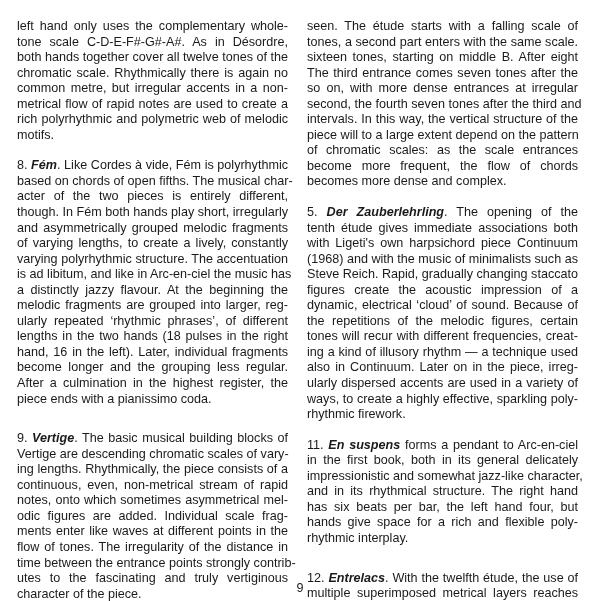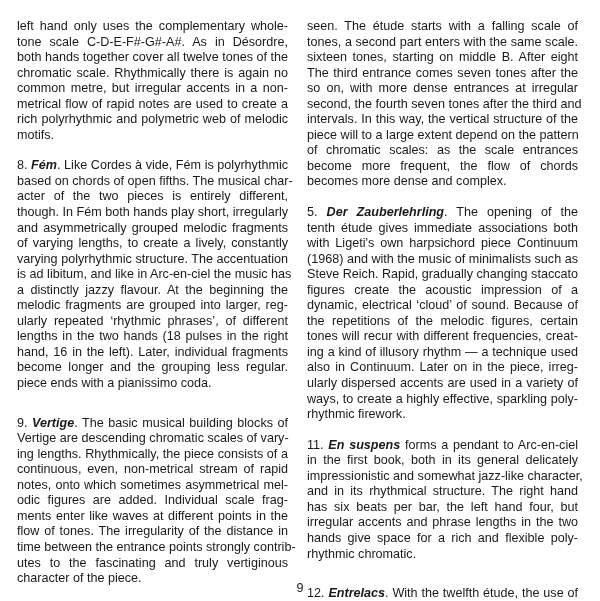--- a/index.html
+++ b/index.html
@@ -76,20 +76,21 @@
       <span class="line"><span class="seg">and asymmetrically grouped melodic fragments</span></span>
       <span class="line"><span class="seg">of varying lengths, to create a lively, constantly</span></span>
       <span class="line"><span class="seg">varying polyrhythmic structure. The accentuation</span></span>
       <span class="line"><span class="seg">is </span><span class="seg it">ad libitum</span><span class="seg">, and like in </span><span class="seg it">Arc-en-ciel</span><span class="seg"> the music has</span></span>
       <span class="line"><span class="seg">a distinctly jazzy flavour. At the beginning the</span></span>
       <span class="line"><span class="seg">melodic fragments are grouped into larger, reg-</span></span>
       <span class="line"><span class="seg">ularly repeated ‘rhythmic phrases’, of different</span></span>
       <span class="line"><span class="seg">lengths in the two hands (18 pulses in the right</span></span>
       <span class="line"><span class="seg">hand, 16 in the left). Later, individual fragments</span></span>
       <span class="line"><span class="seg">become longer and the grouping less regular.</span></span>
+      <span class="line"><span class="seg">After a culmination in the highest register, the</span></span>
       <span class="line last"><span class="seg">piece ends with a </span><span class="seg it">pianissimo</span><span class="seg"> coda.</span></span>
     </div>
     <div class="para tight">
       <span class="line"><span class="seg">9. </span><span class="seg title">Vertige</span><span class="seg">. The basic musical building blocks of</span></span>
       <span class="line"><span class="seg it">Vertige</span><span class="seg"> are descending chromatic scales of vary-</span></span>
       <span class="line"><span class="seg">ing lengths. Rhythmically, the piece consists of a</span></span>
       <span class="line"><span class="seg">continuous, even, non-metrical stream of rapid</span></span>
       <span class="line"><span class="seg">notes, onto which sometimes asymmetrical mel-</span></span>
       <span class="line"><span class="seg">odic figures are added. Individual scale frag-</span></span>
       <span class="line"><span class="seg">ments enter like waves at different points in the</span></span>
@@ -131,23 +132,22 @@
       <span class="line"><span class="seg">ularly dispersed accents are used in a variety of</span></span>
       <span class="line"><span class="seg">ways, to create a highly effective, sparkling poly-</span></span>
       <span class="line last"><span class="seg">rhythmic firework.</span></span>
     </div>
     <div class="para">
       <span class="line"><span class="seg">11. </span><span class="seg title">En suspens</span><span class="seg"> forms a pendant to </span><span class="seg it">Arc-en-ciel</span></span>
       <span class="line"><span class="seg">in the first book, both in its general delicately</span></span>
       <span class="line"><span class="seg">impressionistic and somewhat jazz-like character,</span></span>
       <span class="line"><span class="seg">and in its rhythmical structure. The right hand</span></span>
       <span class="line"><span class="seg">has six beats per bar, the left hand four, but</span></span>
-      <span class="line"><span class="seg">irregular accents and phrase lengths in the two</span></span>
       <span class="line"><span class="seg">hands give space for a rich and flexible poly-</span></span>
-      <span class="line last"><span class="seg">rhythmic chromatic.</span></span>
+      <span class="line last"><span class="seg">rhythmic interplay.</span></span>
     </div>
     <div class="para tight">
       <span class="line"><span class="seg">12. </span><span class="seg title">Entrelacs</span><span class="seg">. With the twelfth étude, the use of</span></span>
       <span class="line"><span class="seg">multiple superimposed metrical layers reaches</span></span>
     </div>
   </div>
 
 <div class="page-number">9</div>
 
 </body></html>

